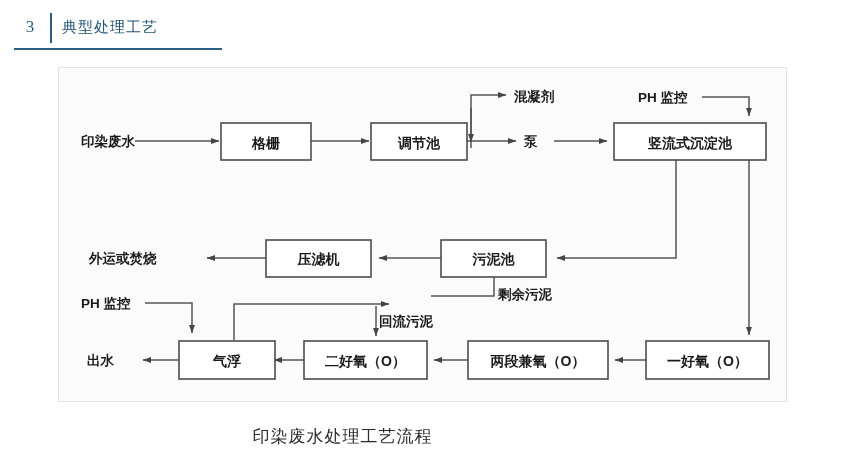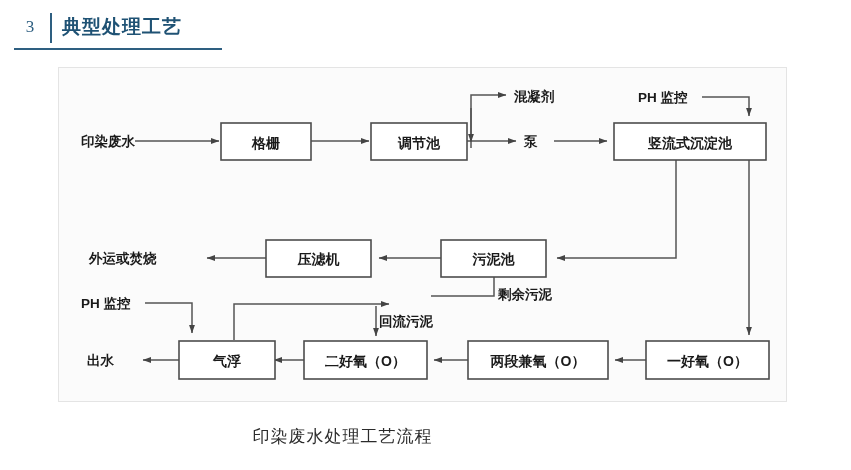--- a/index.html
+++ b/index.html
@@ -20,21 +20,21 @@
     font-size:17px;color:#2e5f81;
     font-family:"Liberation Serif","DejaVu Serif",serif;
     line-height:22px;
   }
   #section-divider{
     position:absolute;left:50px;top:5px;width:2px;height:30px;
     background:#2e5f81;
   }
   #section-title{
     position:absolute;left:62px;top:5px;
-    font-size:19px;font-weight:bold;color:#1f5274;
+    font-size:15px;font-weight:normal;color:#1f5274;
     letter-spacing:1px;line-height:28px;
     white-space:nowrap;
   }
   #header-underline{
     position:absolute;left:14px;top:40px;width:208px;height:2px;
     background:#2e5f81;
   }
   
   #diagram-panel{
     position:absolute;left:58px;top:67px;width:727px;height:333px;

